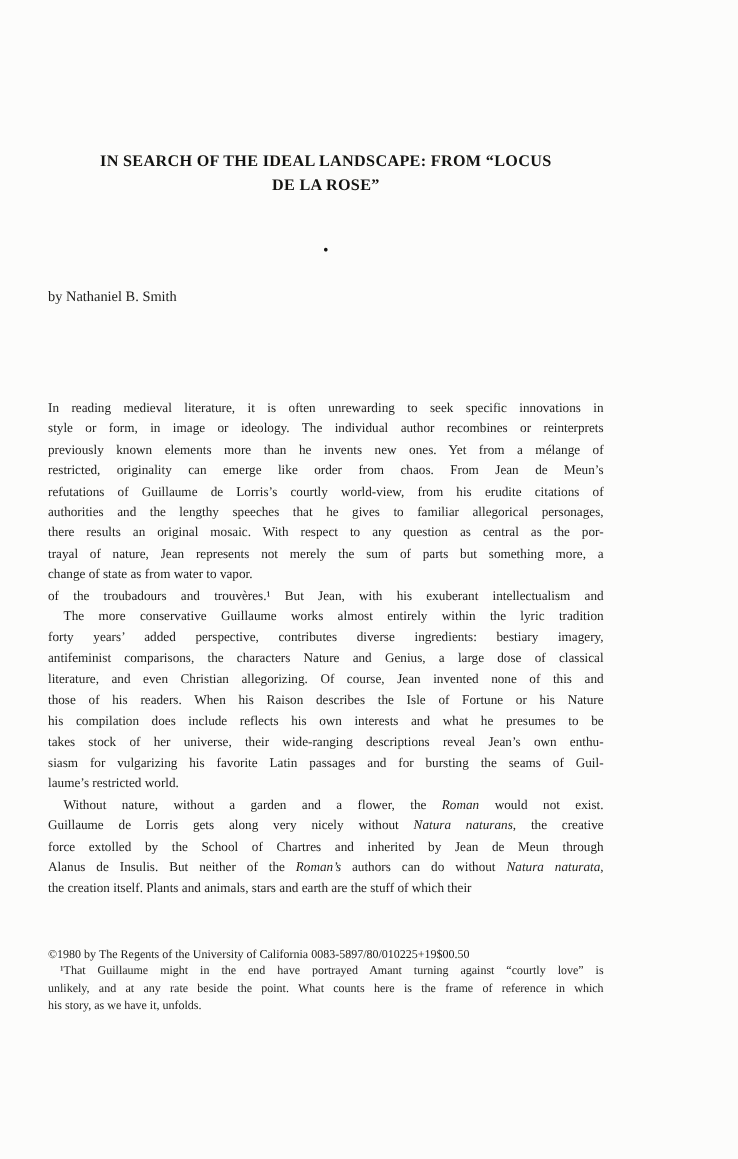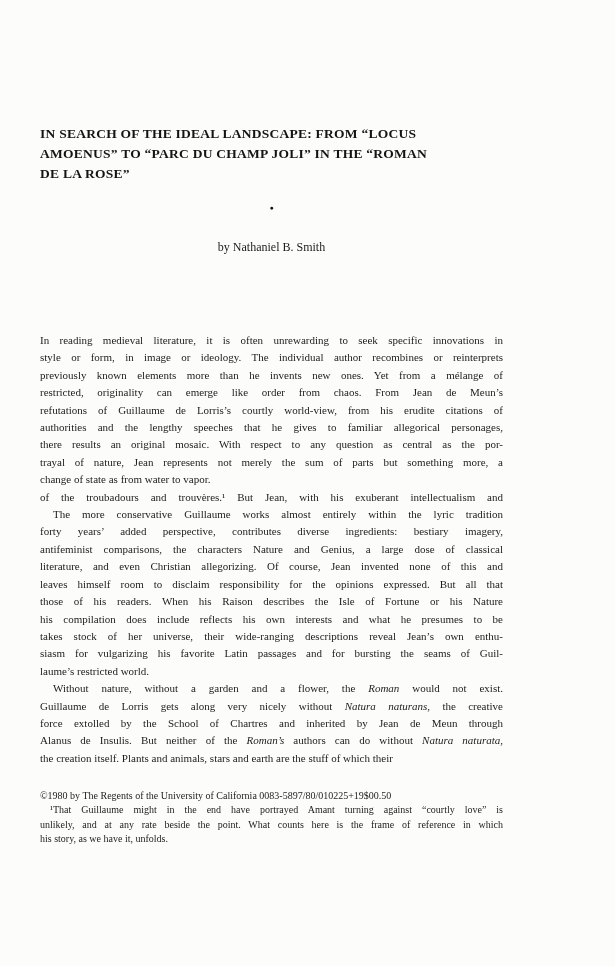--- a/index.html
+++ b/index.html
@@ -11,21 +11,21 @@
     background: #fcfcfb;
     font-family: "Liberation Serif", "DejaVu Serif", serif;
     color: #1c1c1a;
     overflow: hidden;
   }
   .title-block {
     position: absolute;
     left: 40px;
     top: 124px;
     width: 463px;
-    text-align: left;
+    text-align: center;
     font-weight: bold;
     font-size: 13.5px;
     line-height: 20px;
     letter-spacing: 0.25px;
     color: #141412;
   }
   .separator {
     position: absolute;
     left: 40px;
     top: 202px;
@@ -33,21 +33,20 @@
     text-align: center;
     font-size: 7px;
     line-height: 12px;
     color: #141412;
   }
   .byline {
     position: absolute;
     left: 40px;
     top: 239px;
     width: 463px;
-    text-align: center;
     font-size: 12px;
     line-height: 16px;
   }
   .body-text {
     position: absolute;
     left: 40px;
     top: 332px;
     width: 463px;
     font-size: 11px;
     line-height: 17.4px;
@@ -68,21 +67,20 @@
   .it { font-style: italic; }
   .copyright-line { text-align: left; }
 </style>
 </head>
 <body>
 
 <div class="page">
 
   <header class="title-block">
     <div class="title-line">IN SEARCH OF THE IDEAL LANDSCAPE: FROM “LOCUS</div>
-    <div class="title-line">AMOENUS” TO “PARC DU CHAMP JOLI” IN THE “ROMAN</div>
     <div class="title-line">DE LA ROSE”</div>
   </header>
 
   <div class="separator">●</div>
 
   <div class="byline">by Nathaniel B. Smith</div>
 
   <main class="body-text">
       <div class="para">
         <div class="line"><span>In reading medieval literature, it is often unrewarding to seek specific innovations in</span></div>
@@ -94,21 +92,20 @@
         <div class="line"><span>there results an original mosaic. With respect to any question as central as the por-</span></div>
         <div class="line"><span>trayal of nature, Jean represents not merely the sum of parts but something more, a</span></div>
         <div class="line last"><span>change of state as from water to vapor.</span></div>
       </div>
       <div class="para">
         <div class="line"><span>of the troubadours and trouvères.¹ But Jean, with his exuberant intellectualism and</span></div>
         <div class="line indent"><span>The more conservative Guillaume works almost entirely within the lyric tradition</span></div>
         <div class="line"><span>forty years’ added perspective, contributes diverse ingredients: bestiary imagery,</span></div>
         <div class="line"><span>antifeminist comparisons, the characters Nature and Genius, a large dose of classical</span></div>
         <div class="line"><span>literature, and even Christian allegorizing. Of course, Jean invented none of this and</span></div>
-        <div class="line"><span>leaves himself room to disclaim responsibility for the opinions expressed. But all that</span></div>
         <div class="line"><span>those of his readers. When his Raison describes the Isle of Fortune or his Nature</span></div>
         <div class="line"><span>his compilation does include reflects his own interests and what he presumes to be</span></div>
         <div class="line"><span>takes stock of her universe, their wide-ranging descriptions reveal Jean’s own enthu-</span></div>
         <div class="line"><span>siasm for vulgarizing his favorite Latin passages and for bursting the seams of Guil-</span></div>
         <div class="line last"><span>laume’s restricted world.</span></div>
       </div>
       <div class="para">
         <div class="line indent"><span>Without nature, without a garden and a flower, the </span><span class="it">Roman</span><span> would not exist.</span></div>
         <div class="line"><span>Guillaume de Lorris gets along very nicely without </span><span class="it">Natura naturans</span><span>, the creative</span></div>
         <div class="line"><span>force extolled by the School of Chartres and inherited by Jean de Meun through</span></div>

